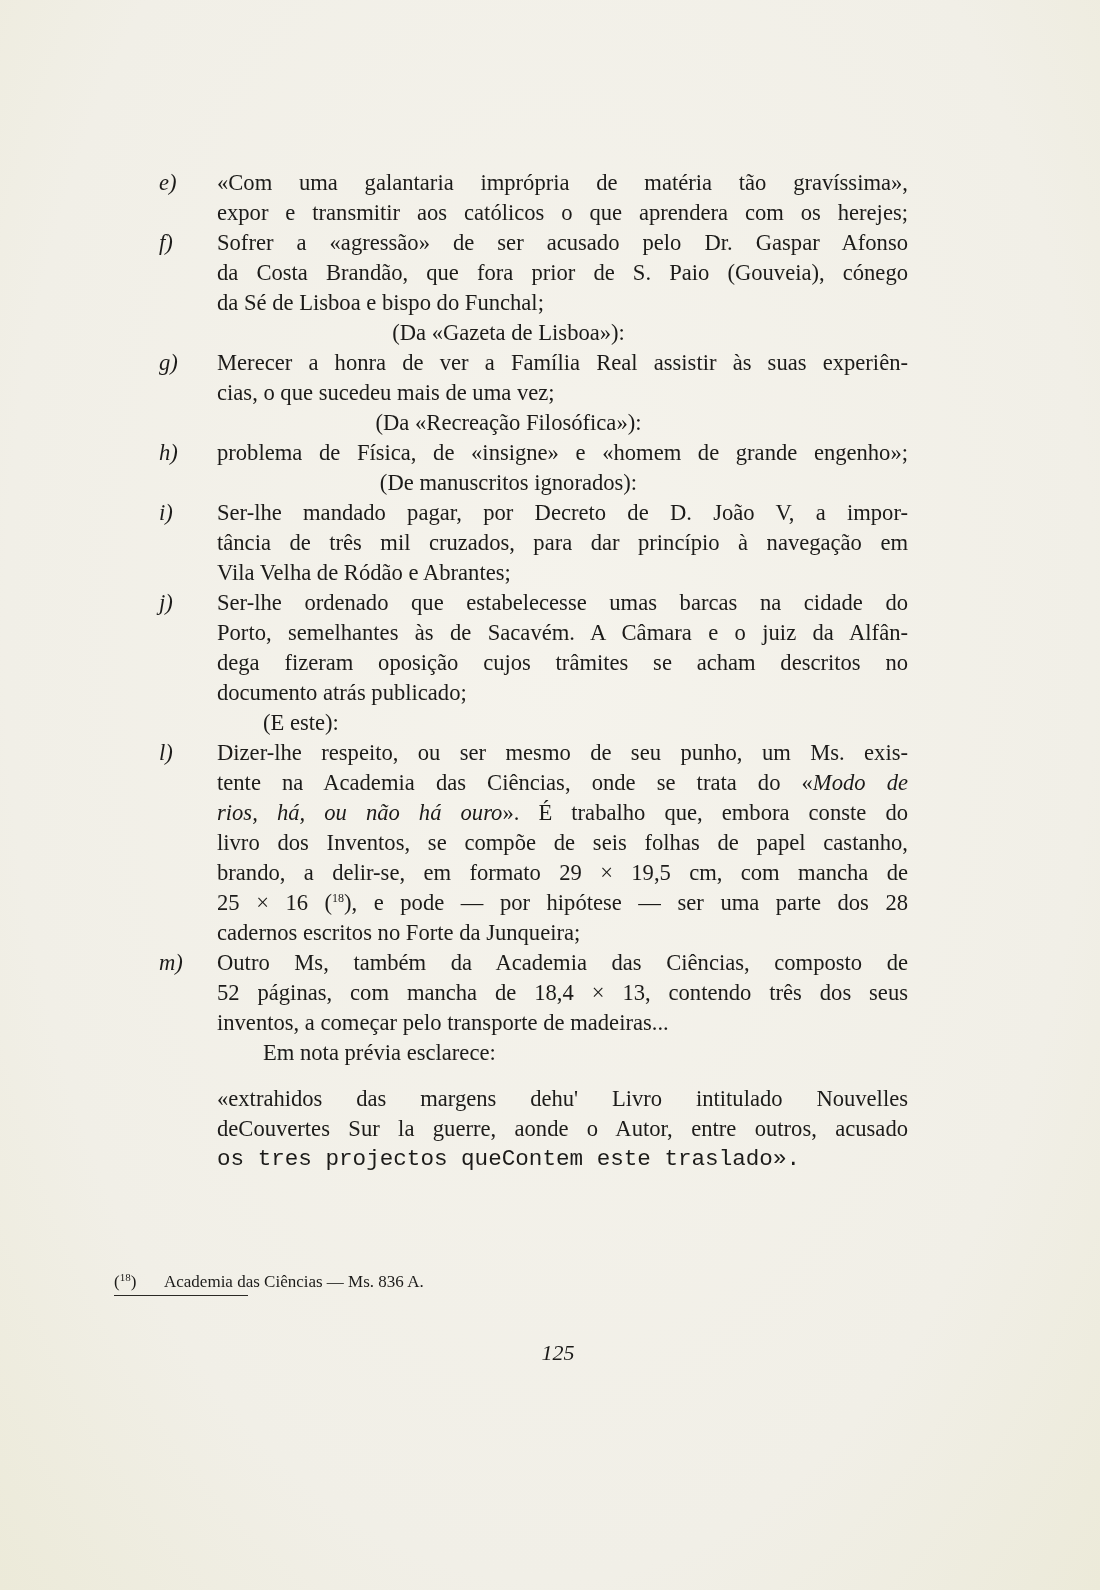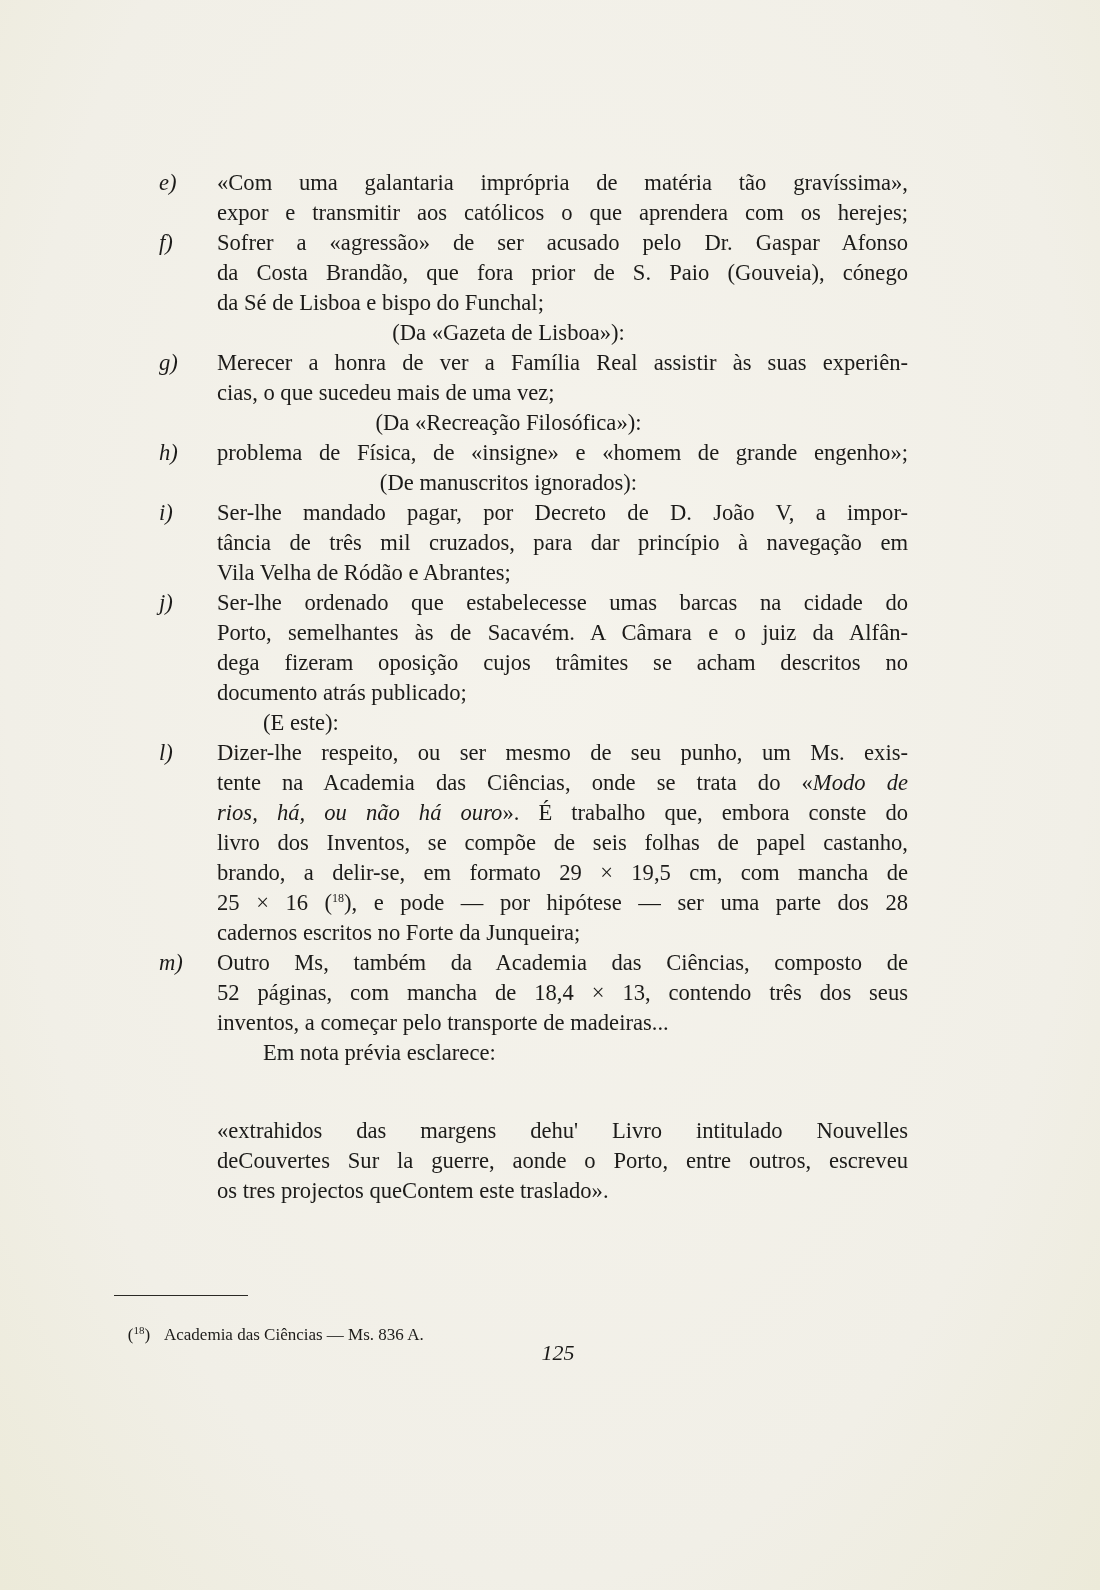--- a/index.html
+++ b/index.html
@@ -37,42 +37,41 @@
     }
     .source {
       text-align: center;
       padding-right: 4px;
     }
     .aside {
       padding-left: 150px;
     }
     .quote {
       padding-left: 104px;
-      margin-top: 48px;
+      margin-top: 16px;
       text-align: justify;
     }
     .quote .line { display: block; text-align: justify; text-align-last: justify; }
-    .quote .line.last { text-align-last: left; }
+    .quote .line.last { text-align-last: left; font-family: Liberation Mono, monospace; }
     .justify-line { display: block; text-align: justify; text-align-last: justify; }
     .last-line { display: block; text-align: left; }
     em { font-style: italic; }
     sup { font-size: 12px; vertical-align: 8px; line-height: 0; }
     .footnote-rule {
       position: absolute;
       left: 114px; top: 1295px;
       width: 134px; height: 0;
       border-top: 1.5px solid #2a2925;
     }
     .footnote {
       position: absolute;
-      left: 114px; top: 1323px;
+      left: 114px; top: 1270px;
       font-size: 17px;
       line-height: 24px;
       white-space: nowrap;
-      text-align: center;
     }
     .footnote .fn-num { display: inline-block; width: 50px; }
     .page-number {
       position: absolute;
       left: 0; width: 1100px; top: 1340px;
       text-align: center;
       font-style: italic;
       font-size: 22px;
       padding-left: 8px;
     }
@@ -141,21 +140,21 @@
     <div class="item">
       <span class="marker">m)</span>
       <span class="justify-line">Outro Ms, também da Academia das Ciências, composto de</span>
       <span class="justify-line">52 páginas, com mancha de 18,4 × 13, contendo três dos seus</span>
       <span class="last-line">inventos, a começar pelo transporte de madeiras...</span>
     </div>
     <div class="aside">Em nota prévia esclarece:</div>
 
     <div class="quote">
       <span class="line">«extrahidos das margens dehu' Livro intitulado Nouvelles</span>
-      <span class="line">deCouvertes Sur la guerre, aonde o Porto, entre outros, escreveu</span>
+      <span class="line">deCouvertes Sur la guerre, aonde o Autor, entre outros, acusado</span>
       <span class="line last">os tres projectos queContem este traslado».</span>
     </div>
   </div>
 
   <div class="footnote-rule"></div>
 
   <div class="footnote">
     <span class="fn-num"><span>(</span><sup style="font-size:11px;vertical-align:6px;">18</sup><span>)</span></span><span>Academia das Ciências — Ms. 836 A.</span>
   </div>
 

